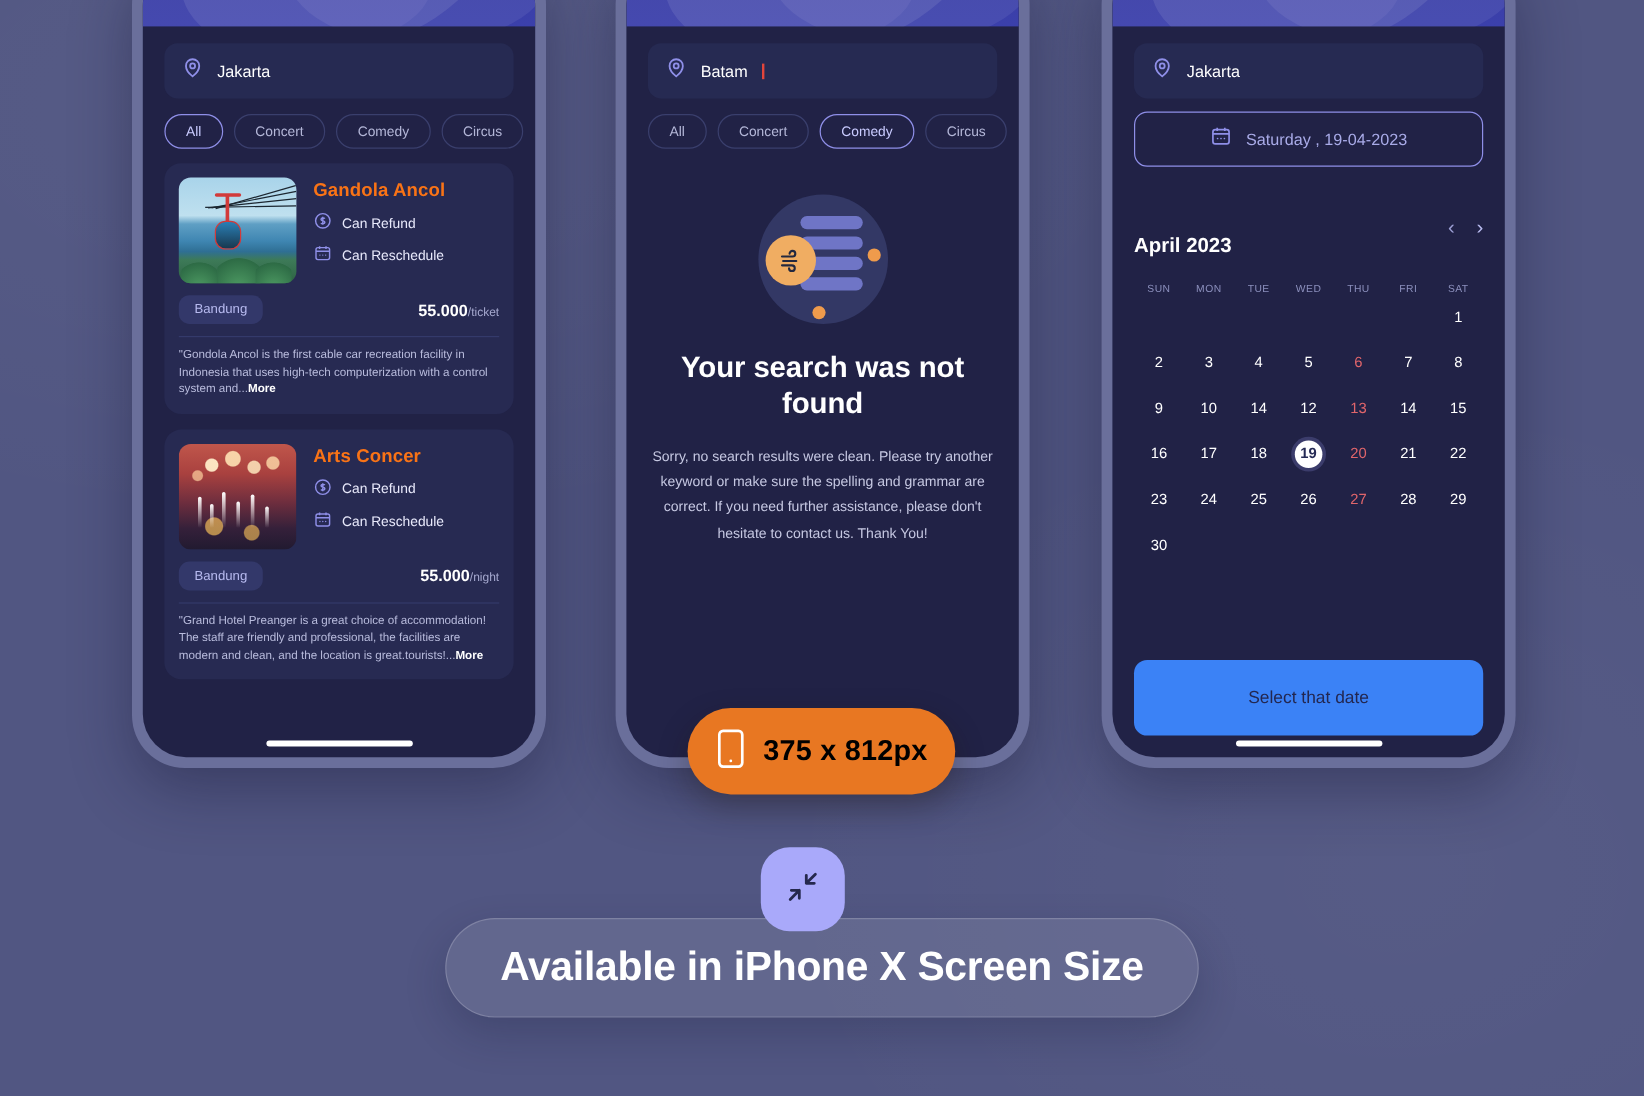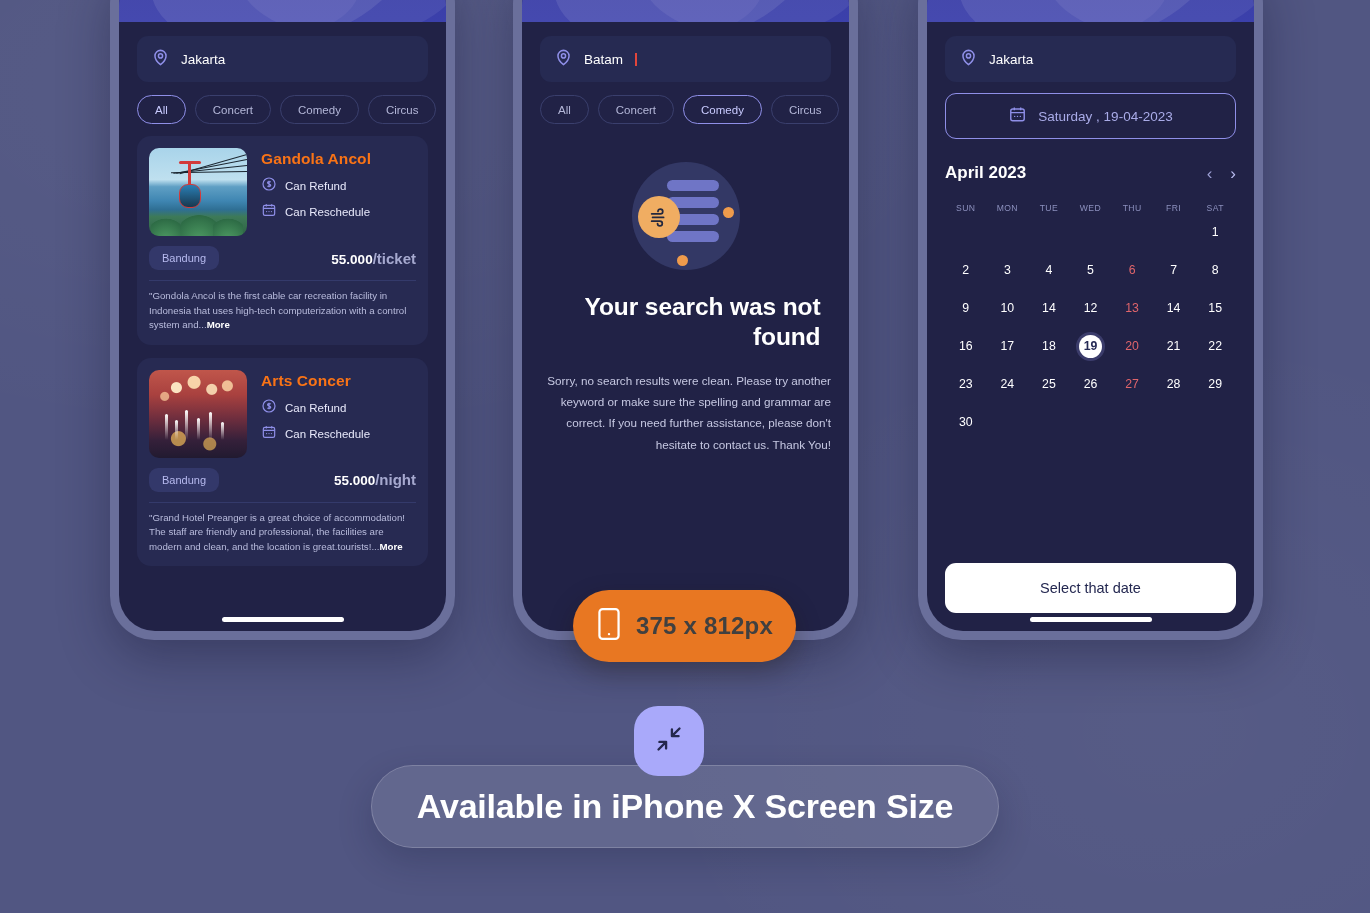--- a/index.html
+++ b/index.html
@@ -193,35 +193,35 @@
     margin-top: 10px;
   }
   .city-badge {
     background: #33386a;
     color: #b7baef;
     font-size: 11px;
     padding: 6px 13px;
     border-radius: 9px;
   }
   .price { color: #ffffff; font-size: 13.5px; font-weight: 700; }
-  .price .unit { color: #a6a9cf; font-size: 15px; font-weight: 700; }
+  .price .unit { color: #a6a9cf; font-size: 10px; font-weight: 400; }
 
   .divider { height: 1px; background: #343a6b; margin: 10px 0 8px; }
   .review { color: #b9bcdd; font-size: 9.7px; line-height: 1.5; }
   .review .more { color: #ffffff; font-weight: 700; }
 
   
   .empty {
     flex: 1;
     display: flex;
     flex-direction: column;
     align-items: center;
     justify-content: flex-start;
     padding-top: 38px;
-    text-align: right;
+    text-align: center;
   }
   .empty-illus { width: 108px; height: 108px; position: relative; }
   .empty-circle {
     position: absolute; inset: 0;
     border-radius: 50%;
     background: #333865;
   }
   .doc-bars { position: absolute; left: 35px; top: 18px; width: 52px; height: 74px; }
   .doc-bar { position:absolute; left:0; width:52px; height:11px; border-radius:6px; background:#6f75c6; }
   .doc-bar:nth-child(1){ top:0; }
@@ -254,21 +254,21 @@
     margin-top: 18px;
     max-width: 292px;
   }
 
   
   .cal-wrap { margin-top: 24px; }
   .cal-head {
     display: flex; align-items: center; justify-content: space-between;
     margin-bottom: 20px;
   }
-  .cal-month { color:#ffffff; font-size:17px; font-weight:700; }
+  .cal-month { color:#ffffff; font-size:17px; font-weight:700;margin-top:32px; }
   .cal-navs { display:flex; gap:18px; align-items:center; }
   .cal-nav { color:#9c9fd4; font-size:17px; line-height:1; }
   .cal-nav.next { color:#b9bcf0; }
 
   .cal-grid { display:grid; grid-template-columns: repeat(7, 1fr); row-gap: 16px; }
   .dow { color:#8c90bd; font-size:8.6px; text-align:center; letter-spacing:.4px; }
   .day {
     color:#ffffff; font-size:12.3px; text-align:center;
     height:22px; line-height:22px; position:relative;
   }
@@ -276,23 +276,23 @@
   .day.sel span {
     display:inline-block;
     width:23px; height:23px; line-height:23px; border-radius:50%;
     background:#ffffff; color:#252a55; font-weight:700;
     box-shadow: 0 0 0 3px rgba(154,156,242,.22);
   }
   .day.empty-cell { color: transparent; }
 
   .cal-spacer { flex: 1; }
   .select-btn {
-    height: 50px;
+    height: 63px;
     border-radius: 11px;
-    background: #ffffff;
+    background: #3b82f6;
     color: #232750;
     font-size: 14.5px;
     display: flex; align-items: center; justify-content: center;
     margin-bottom: 18px;
     flex: none;
   }
 
   .home-ind {
     position: absolute;
     bottom: 9px; left: 50%; transform: translateX(-50%);
@@ -304,21 +304,21 @@
   .size-badge {
     position: absolute;
     left: 573px; top: 590px;
     width: 223px; height: 72px;
     border-radius: 36px;
     background: #e87722;
     display: flex; align-items: center; justify-content: center;
     gap: 14px;
     box-shadow: 0 10px 26px rgba(30,20,10,.3);
   }
-  .size-badge .label { color:#404040; font-size:24px; font-weight:700; letter-spacing:.2px; }
+  .size-badge .label { color:#000000; font-size:24px; font-weight:700; letter-spacing:.2px; }
 
   .fab {
     position: absolute;
     left: 634px; top: 706px;
     width: 70px; height: 70px;
     border-radius: 24px;
     background: #a9a9fa;
     display: flex; align-items: center; justify-content: center;
     z-index: 3;
   }

